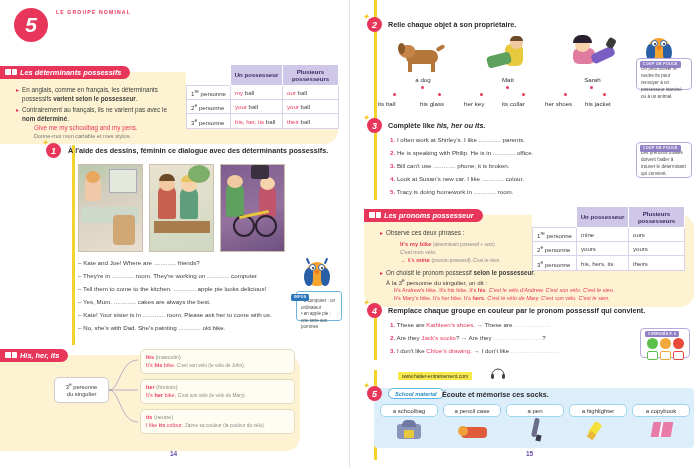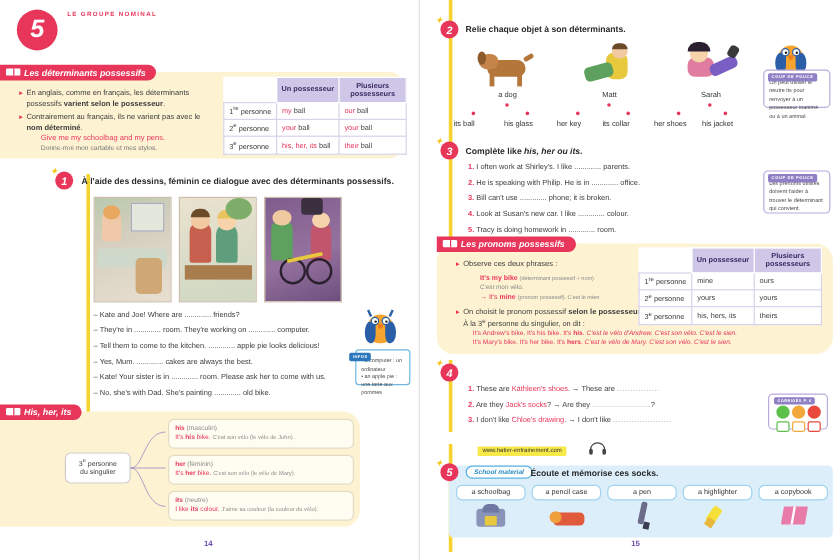--- a/index.html
+++ b/index.html
@@ -32,20 +32,21 @@
   }
   .chap-title {
     position: absolute; left: 56px; top: 16px; width: 280px;
     font-size: 16.5px; font-weight: bold; color: #5b2d8e; line-height: 1.18;
   }
 
   
   .cours {
     position: absolute; background: #fdf3d2;
     border-radius: 0 14px 14px 0;
+    margin-top: 12px;
   }
   .cours-tag {
     position: absolute; height: 13px; background: #e8365b; color: #fff;
     border-radius: 0 7px 7px 0; font-size: 7.4px; font-weight: bold;
     font-style: italic; display: flex; align-items: center;
     padding: 0 9px 0 20px; white-space: nowrap;
   }
   .tag-book {
     position: absolute; left: 5px; top: 3.5px; width: 12px; height: 6px;
     background: #fff; border-radius: 1px;
@@ -326,21 +327,21 @@
 
   <div class="rail" style="left:24px; top:0px; height:120px;"></div>
   <div class="rail" style="left:24px; top:120px; height:80px;"></div>
   <div class="rail" style="left:24px; top:300px; height:60px;"></div>
   <div class="rail" style="left:24px; top:370px; height:90px;"></div>
 
   <div class="ex-num" style="left:17px; top:17px;">
     <span class="spark">✦</span>
     <span>2</span>
   </div>
-  <div class="ex-title" style="left:38px; top:20px;">Relie chaque objet à son déterminants.</div>
+  <div class="ex-title" style="left:38px; top:20px;">Relie chaque objet à son propriétaire.</div>
 
   <div style="position:absolute;left:48px;top:36px;width:50px;height:38px;">
     <div style="position:absolute;left:8px;top:14px;width:32px;height:14px;background:#b5763a;border-radius:7px;"></div>
     <div style="position:absolute;left:1px;top:9px;width:16px;height:13px;background:#c4844a;border-radius:50% 40% 40% 50%;"></div>
     <div style="position:absolute;left:0px;top:7px;width:7px;height:11px;background:#8d5a2a;border-radius:50%;"></div>
     <div style="position:absolute;left:10px;top:26px;width:4px;height:10px;background:#b5763a;"></div>
     <div style="position:absolute;left:33px;top:26px;width:4px;height:10px;background:#b5763a;"></div>
     <div style="position:absolute;left:38px;top:10px;width:9px;height:4px;background:#b5763a;border-radius:3px;transform:rotate(-30deg);"></div>
   </div>
   <div style="position:absolute;left:133px;top:36px;width:50px;height:38px;">
@@ -419,21 +420,21 @@
   </div>
 
   <div class="tipbox" style="left:286px; top:142px; width:56px; height:36px;">
     <span class="cap">COUP DE POUCE</span>
     <span>Les prénoms utilisés doivent t'aider à trouver le déterminant qui convient.</span>
   </div>
 
   <div class="cours" style="left:14px; top:203px; width:330px; height:92px; border-radius:14px;">
     <div class="cours-tag" style="left:0; top:-6.5px; border-radius:0 7px 7px 0;">
       <span class="tag-book"></span>
-      <span>Les pronoms possessifs</span>
+      <span>Les pronoms possesseur</span>
     </div>
 
     <div class="bullet-row" style="left:22px; top:14px; width:180px;">
       <span class="arrow">▸</span>
       <span>Observe ces deux phrases :</span>
     </div>
     <div style="position:absolute;left:36px;top:26px;font-size:5.8px;">
       <span class="redb">It's <b>my bike</b></span> <span class="gray" style="font-size:4.6px;">(déterminant possessif + nom)</span>
     </div>
     <div style="position:absolute;left:36px;top:34px;font-size:5.3px;color:#8a8a8a;">C'est mon vélo.</div>
@@ -472,20 +473,21 @@
       <td class="red">his, hers, its</td>
       <td class="red">theirs</td>
     </tr>
   </tbody>
     </table>
 
   <div class="ex-num" style="left:17px; top:303px;">
     <span class="spark">✦</span>
     <span>4</span>
   </div>
+  <div class="ex-title" style="left:38px; top:306px;">Remplace chaque groupe en couleur par le pronom possessif qui convient.</div>
 
   <div class="q" style="left:40px; top:321px;">
     <span class="qn">1.</span>
     <span>These are </span><span class="red">Kathleen's shoes</span><span>. → These are </span><span class="dots">................</span>
   </div>
   <div class="q" style="left:40px; top:334px;">
     <span class="qn">2.</span>
     <span>Are they </span><span class="red">Jack's socks</span><span>? → Are they </span><span class="dots">......................</span><span>?</span>
   </div>
   <div class="q" style="left:40px; top:347px;">

